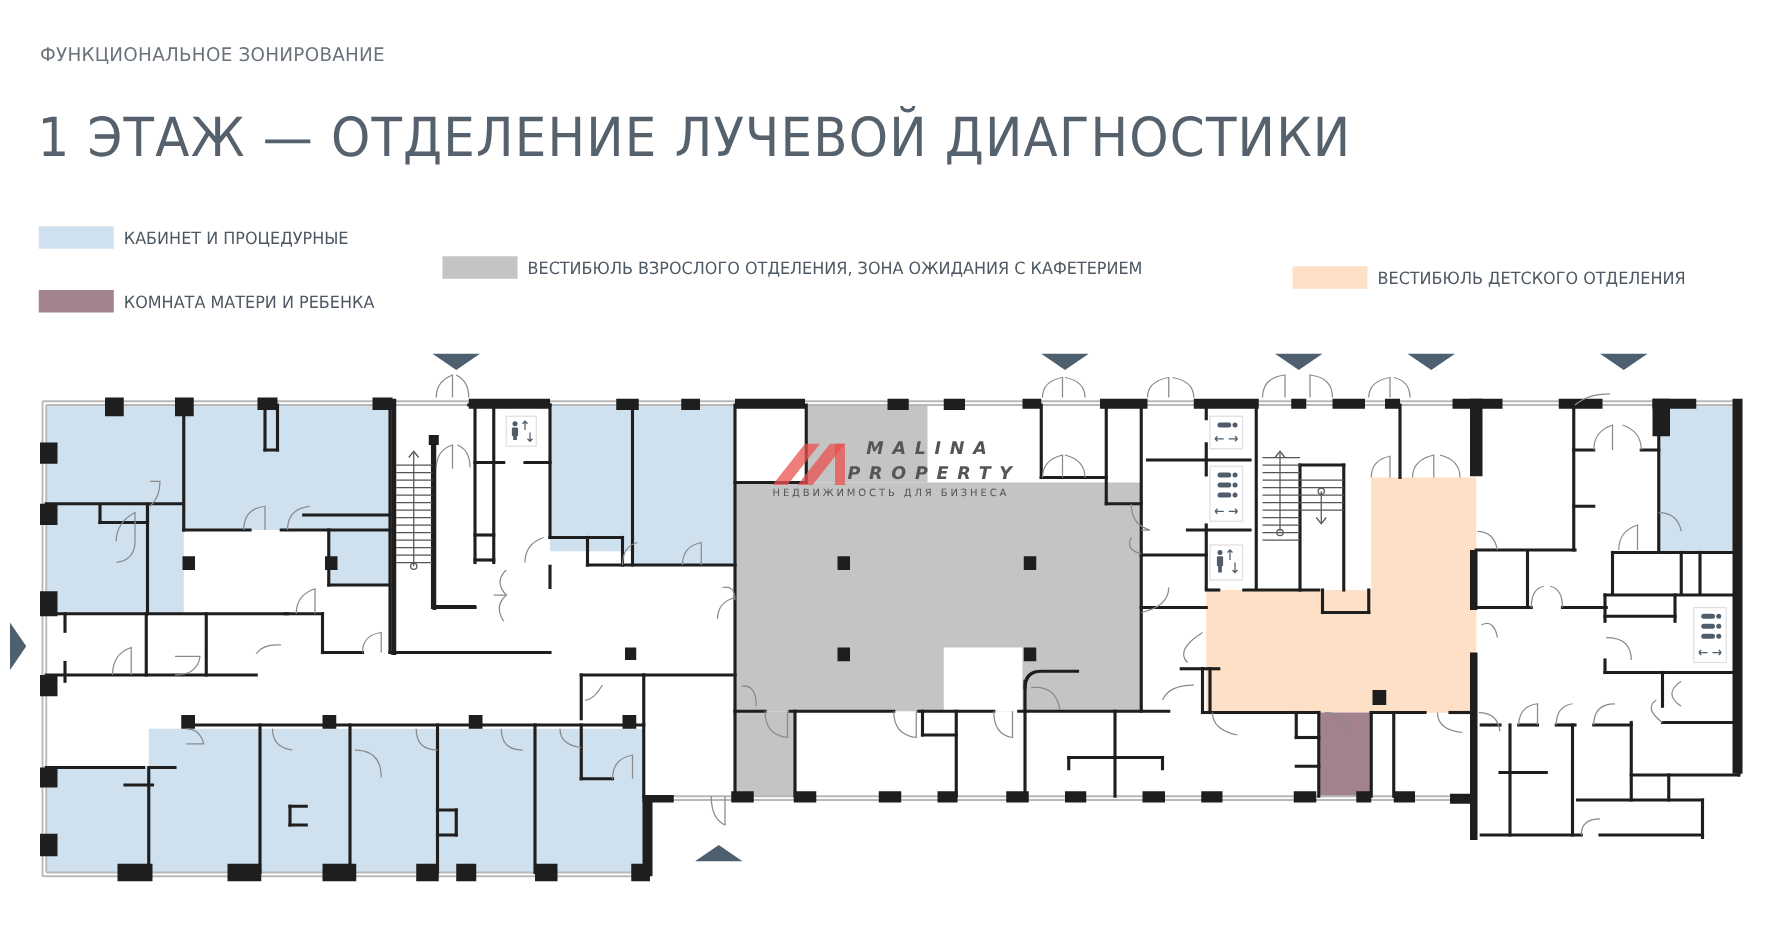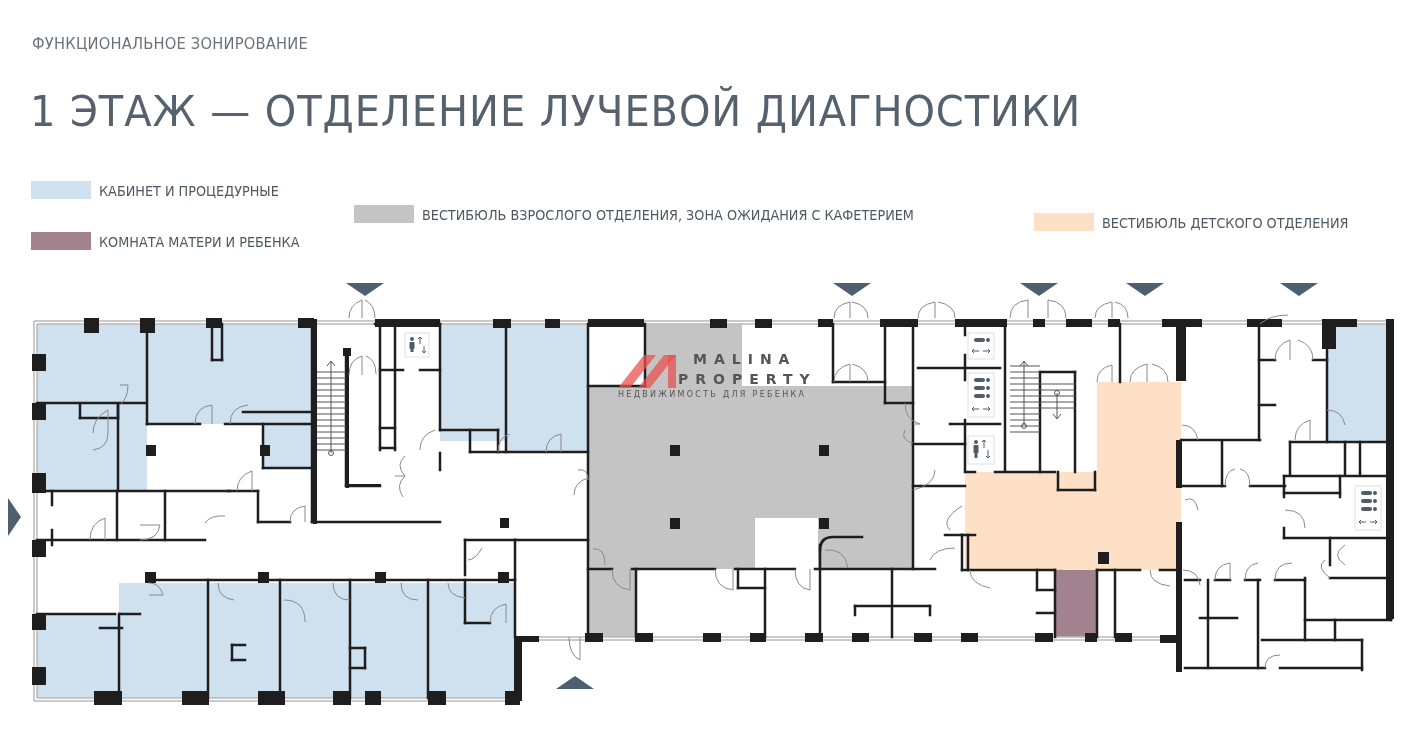--- a/index.html
+++ b/index.html
@@ -4,21 +4,21 @@
 <style>
   html, body { margin:0; padding:0; background:#ffffff; }
   body { width:1420px; height:753px; position:relative; overflow:hidden; font-family:"DejaVu Sans", sans-serif; color:#5b6670; }
   .subtitle { position:absolute; left:32px; top:35px; font-size:15px; letter-spacing:0.2px; color:#6a737c; font-family:"DejaVu Sans", sans-serif; transform:scaleX(0.98); transform-origin:left; }
   .title { position:absolute; left:30px; top:86px; font-size:43px; font-weight:normal; color:#55616c; letter-spacing:1px; font-family:"DejaVu Sans", sans-serif; white-space:nowrap; transform:scaleX(0.93); transform-origin:left; }
   .legend-item { position:absolute; display:flex; align-items:flex-end; }
   .swatch { width:60px; height:18px; margin-right:8px; }
   .legend-label { font-size:13.5px; color:#4d5863; white-space:nowrap; font-family:"DejaVu Sans", sans-serif; transform:scaleX(0.95); transform-origin:left; }
   .plan { position:absolute; left:0; top:270px; }
   .watermark { position:absolute; left:618px; top:350px; }
-  .wm-line1, .wm-line2 { position:absolute; font-family:"DejaVu Sans", sans-serif; font-weight:bold; letter-spacing:7px; color:#555; font-size:14px; white-space:nowrap; }
+  .wm-line1, .wm-line2 { position:absolute; font-family:"DejaVu Sans", sans-serif; font-weight:bold; letter-spacing:7px; color:#555; font-size:14px; white-space:nowrap;font-style:italic; }
   .wm-line1 { left:75px; top:1px; }
   .wm-line2 { left:60px; top:21px; }
   .wm-line3 { position:absolute; left:0px; top:40px; font-size:8px; letter-spacing:2.3px; color:#555; white-space:nowrap; font-family:"DejaVu Sans", sans-serif; }
 </style>
 </head>
 <body>
 
 <div class="subtitle">ФУНКЦИОНАЛЬНОЕ ЗОНИРОВАНИЕ</div>
 <div class="title">1 ЭТАЖ — ОТДЕЛЕНИЕ ЛУЧЕВОЙ ДИАГНОСТИКИ</div>
 
@@ -485,14 +485,14 @@
 </svg>
 
 <div class="watermark">
   <svg width="70" height="40" style="position:absolute; left:0; top:2px;" viewBox="0 0 70 40">
     <polygon points="0,36 26,3 38,3 12,36" fill="#e8524f" opacity="0.75"></polygon>
     <polygon points="20,36 46,3 58,3 32,36" fill="#e8524f" opacity="0.75"></polygon>
     <polygon points="50,3 58,3 58,36 50,36" fill="#e8524f" opacity="0.75"></polygon>
   </svg>
   <div class="wm-line1">MALINA</div>
   <div class="wm-line2">PROPERTY</div>
-  <div class="wm-line3">НЕДВИЖИМОСТЬ ДЛЯ РЕБЕНКА</div>
+  <div class="wm-line3">НЕДВИЖИМОСТЬ ДЛЯ БИЗНЕСА</div>
 </div>
 
 </body></html>

